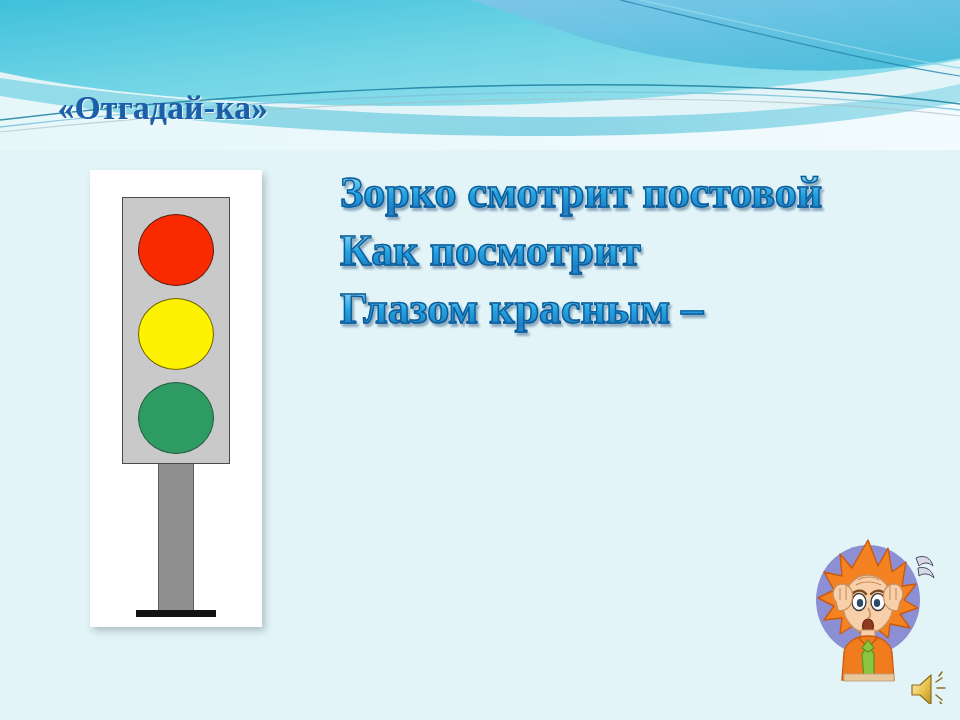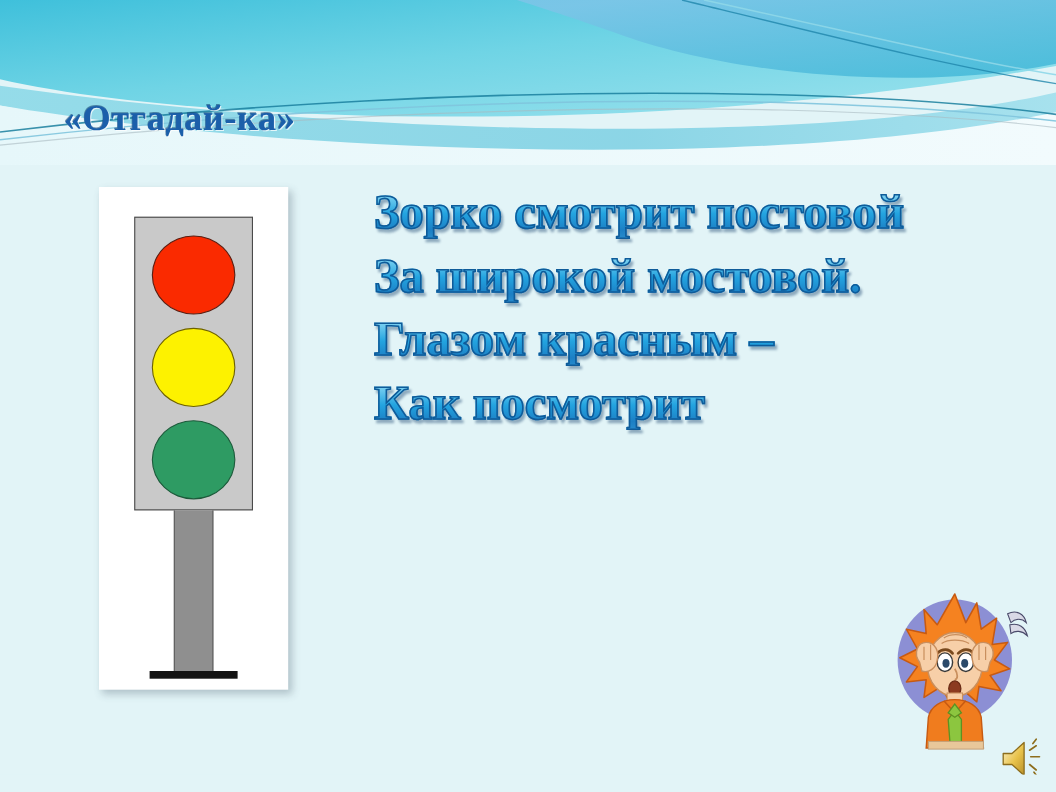--- a/index.html
+++ b/index.html
@@ -224,23 +224,22 @@
       <div class="tl-lamp" id="tl-lamp-red"></div>
       <div class="tl-lamp" id="tl-lamp-yellow"></div>
       <div class="tl-lamp" id="tl-lamp-green"></div>
     </div>
     <div id="tl-pole"></div>
     <div id="tl-base"></div>
   </div>
 
   <div id="poem">
     <div class="poem-line">Зорко смотрит постовой</div>
-    <div class="poem-line">За широкой мостовой.</div>
+    <div class="poem-line">Как посмотрит</div>
     <div class="poem-line">Глазом красным –</div>
-    <div class="poem-line">Как посмотрит</div>
   </div>
 
 
   <svg id="boy-clipart" viewBox="0 0 140 160">
 
     <ellipse cx="68" cy="72" rx="52" ry="55" fill="#8c8fd4"></ellipse>
 
     <path d="M116,30 C124,26 131,30 133,38 C129,34 123,34 119,38 Z" fill="#d9d9e6" stroke="#4a4a6a" stroke-width="1"></path>
     <path d="M118,40 C126,38 132,42 134,50 C129,45 123,45 119,48 Z" fill="#d9d9e6" stroke="#4a4a6a" stroke-width="1"></path>
 

